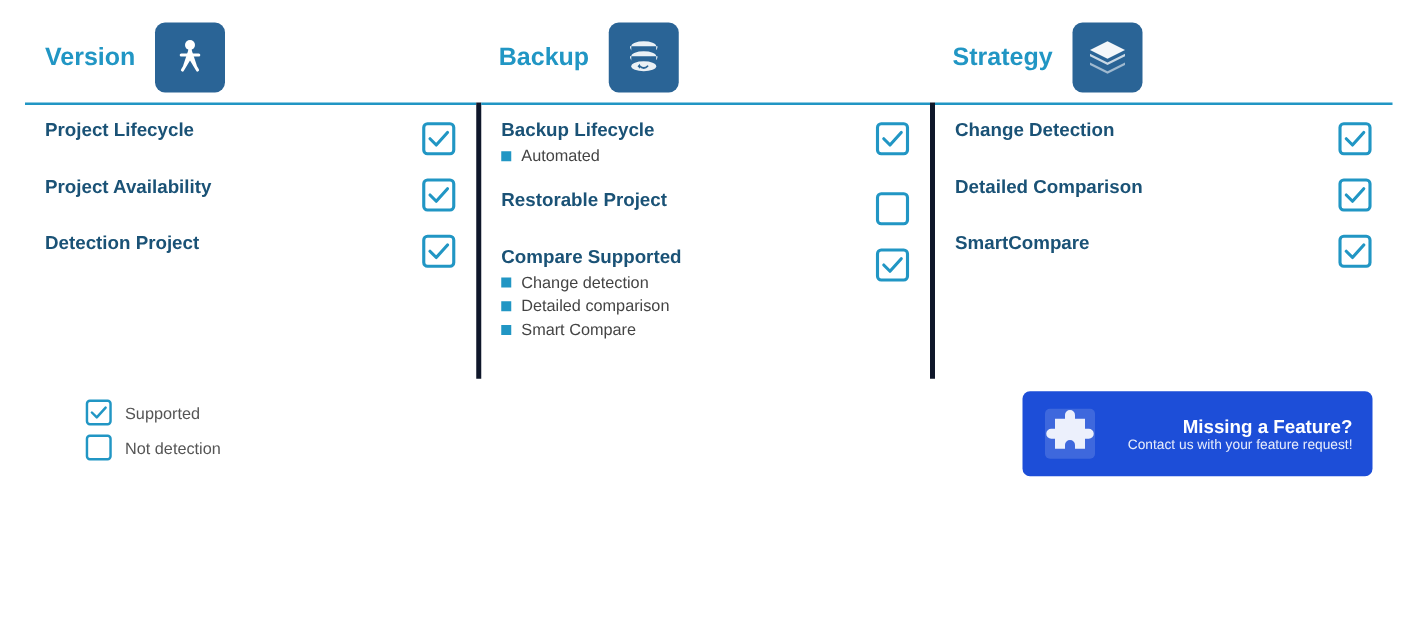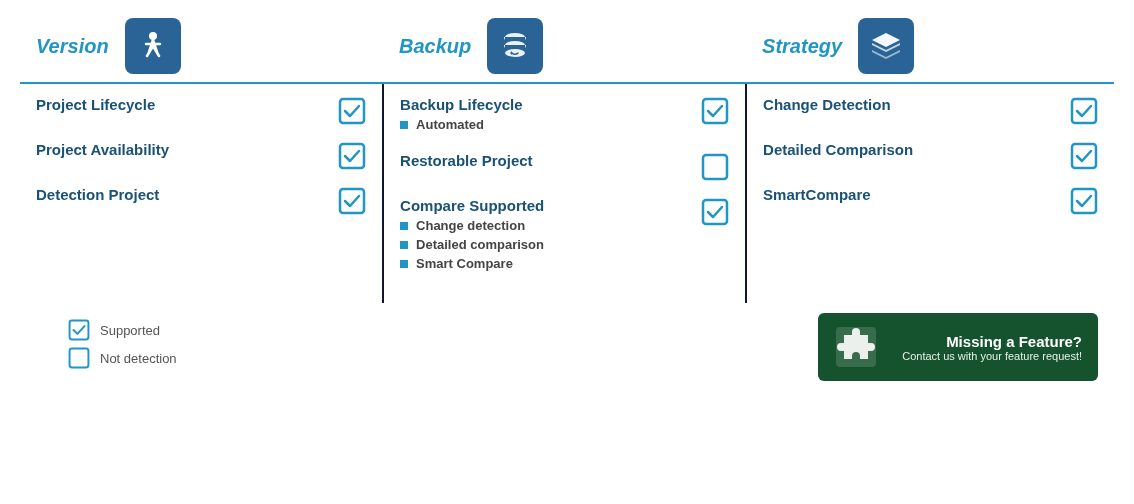--- a/index.html
+++ b/index.html
@@ -20,21 +20,20 @@
     .comparison-table {
       width: 100%;
       border-collapse: collapse;
     }
 
     
     .header-row td {
       padding: 8px 16px;
       border-bottom: 2px solid #2196c4;
       vertical-align: middle;
-      font-style: italic;
     }
 
     .header-cell {
       display: flex;
       align-items: center;
       gap: 16px;
     }
 
     .header-title {
       font-size: 20px;
@@ -55,21 +54,21 @@
 
     
     .col-version { width: 370px; }
     .col-backup { width: 370px; }
     .col-compare { width: 370px; }
 
     
     .content-row td {
       padding: 12px 16px;
       vertical-align: top;
-      border-right: 2px solid #0f172a;
+      border-right: 4px solid #0f172a;
     }
     .content-row td:last-child {
       border-right: none;
     }
 
     .feature-row {
       display: flex;
       align-items: flex-start;
       gap: 12px;
       margin-bottom: 16px;
@@ -85,21 +84,20 @@
     .checkbox-icon {
       width: 28px;
       height: 28px;
       flex-shrink: 0;
       margin-top: 1px;
     }
 
     .sub-items {
       margin-top: 4px;
       margin-left: 0;
-      font-weight: bold;
     }
 
     .sub-item {
       display: flex;
       align-items: center;
       gap: 8px;
       font-size: 13px;
       color: #444;
       margin-bottom: 4px;
     }
@@ -122,21 +120,21 @@
       align-items: center;
       gap: 10px;
       font-size: 13px;
       color: #555;
       margin-bottom: 6px;
       padding-left: 32px;
     }
 
     
     .missing-feature {
-      background: #14532d;
+      background: #1d4ed8;
       border-radius: 6px;
       padding: 12px 16px;
       display: flex;
       align-items: center;
       gap: 14px;
       color: #fff;
       float: right;
       width: 280px;
     }
 

